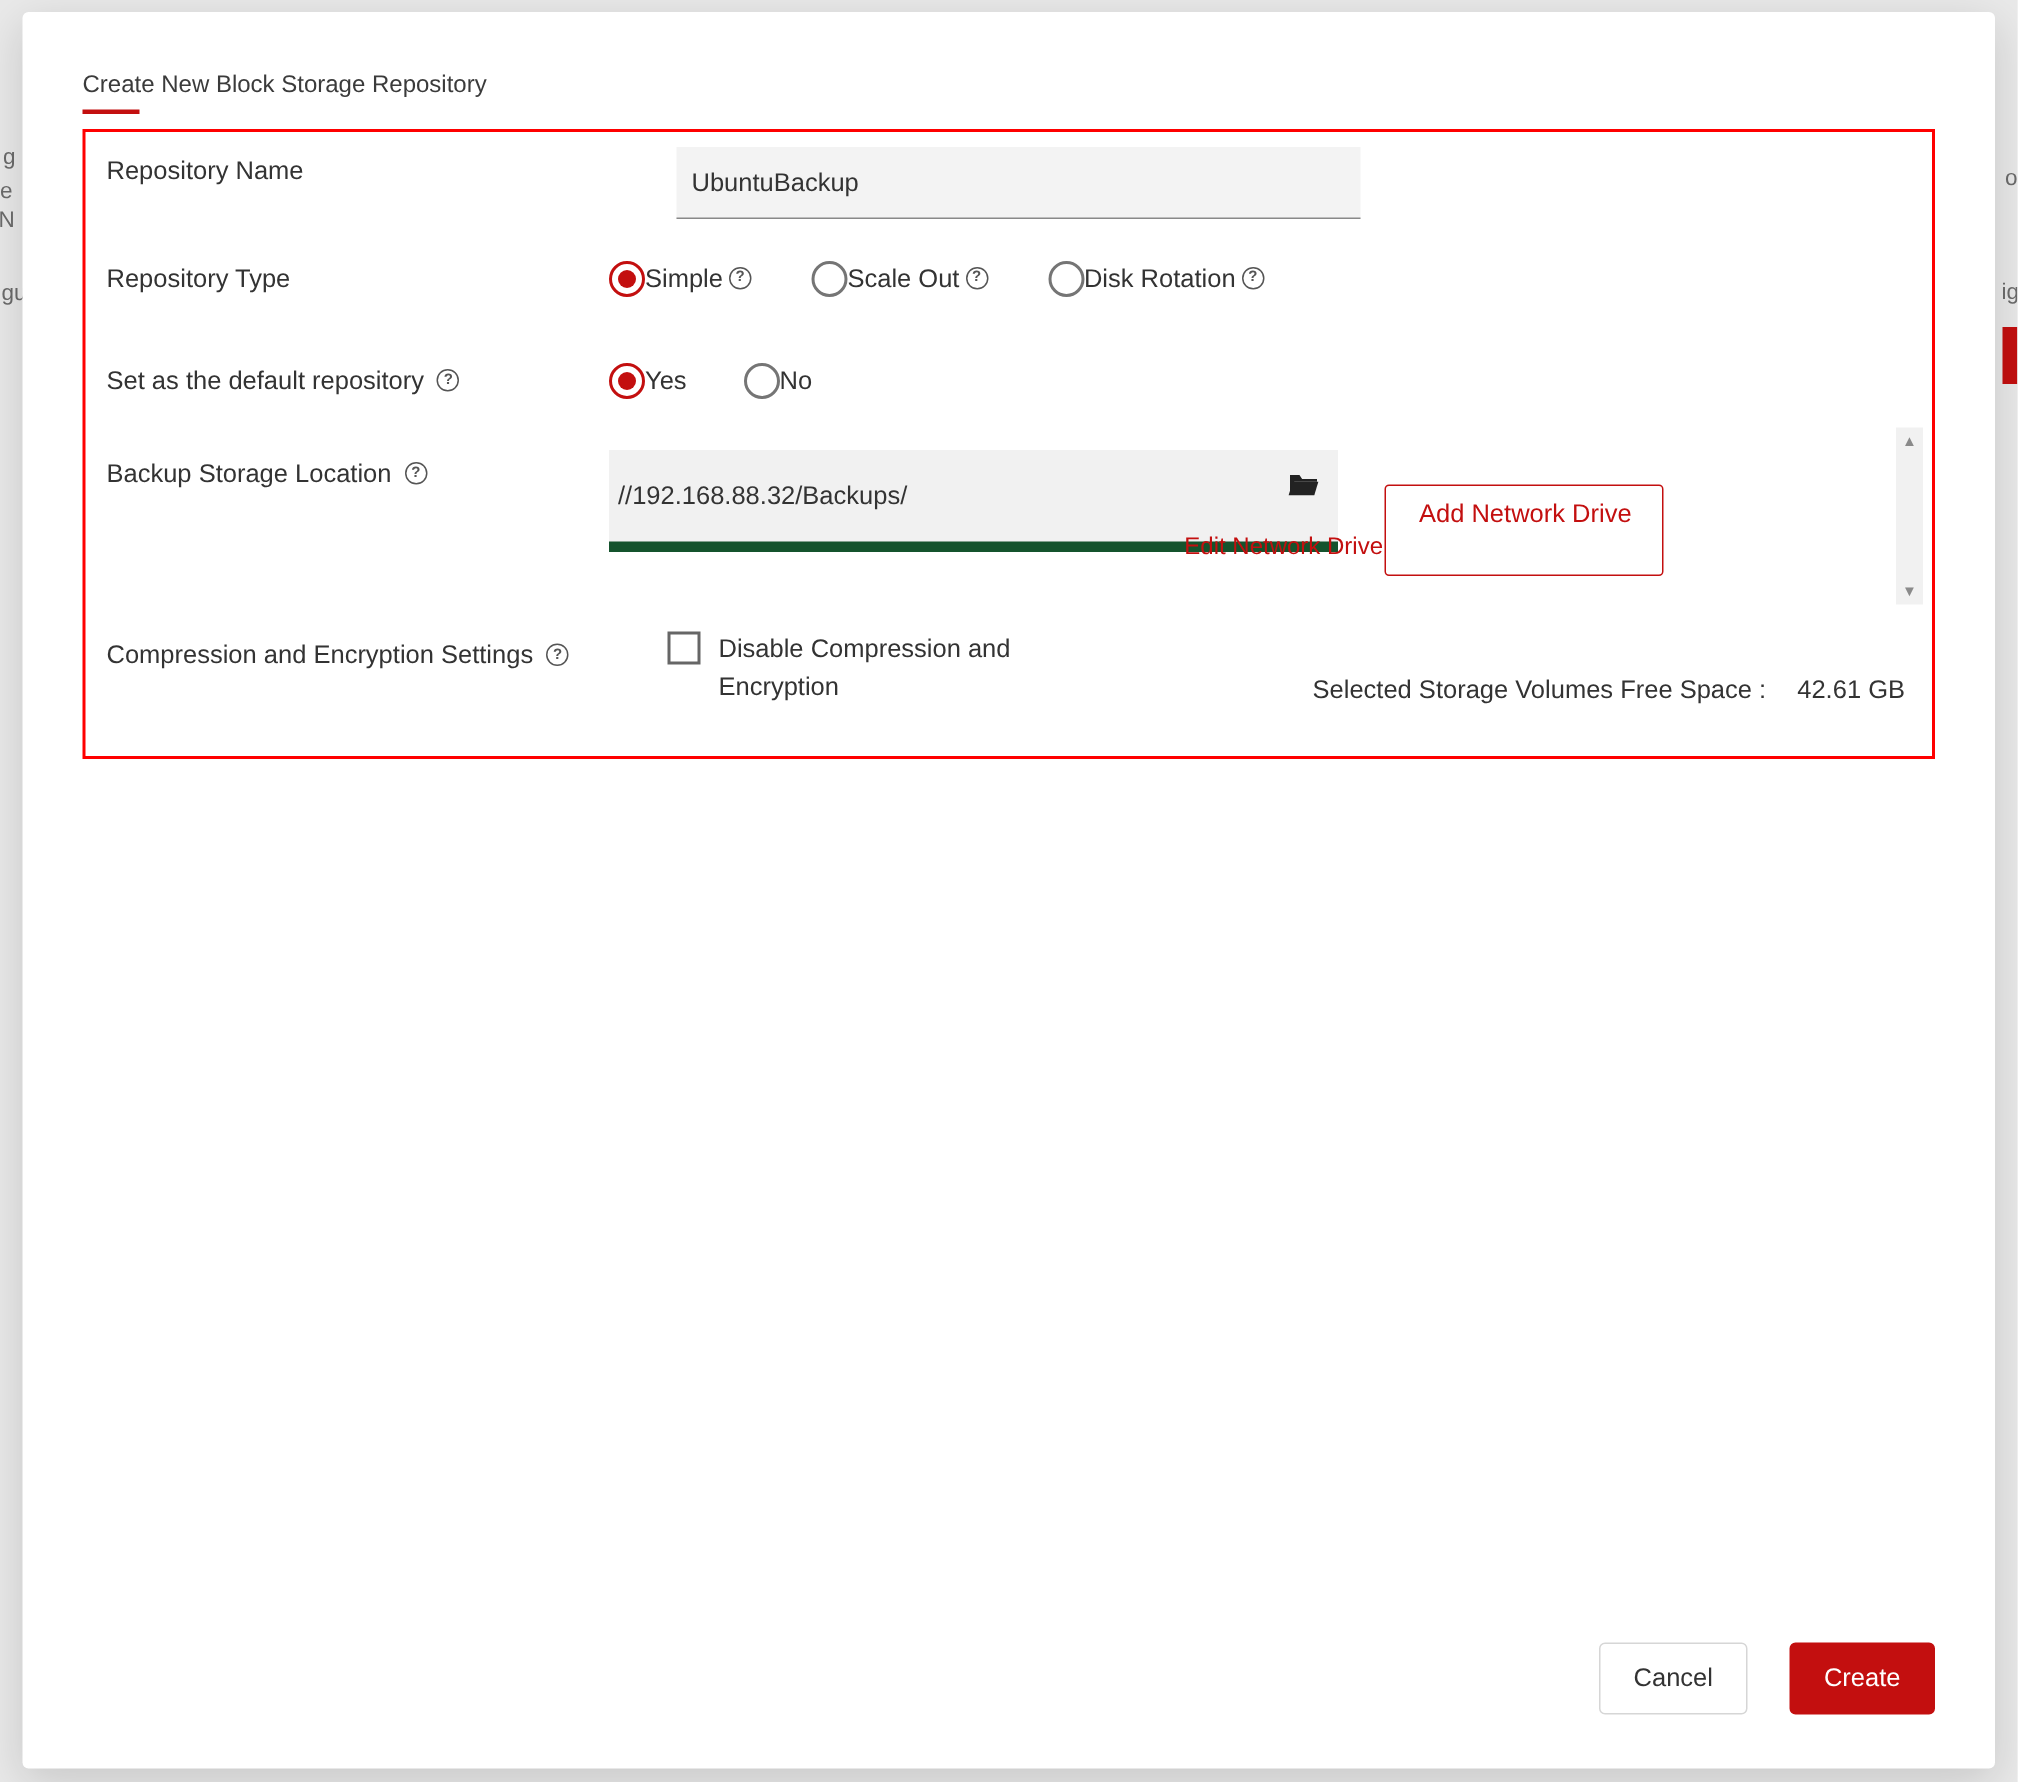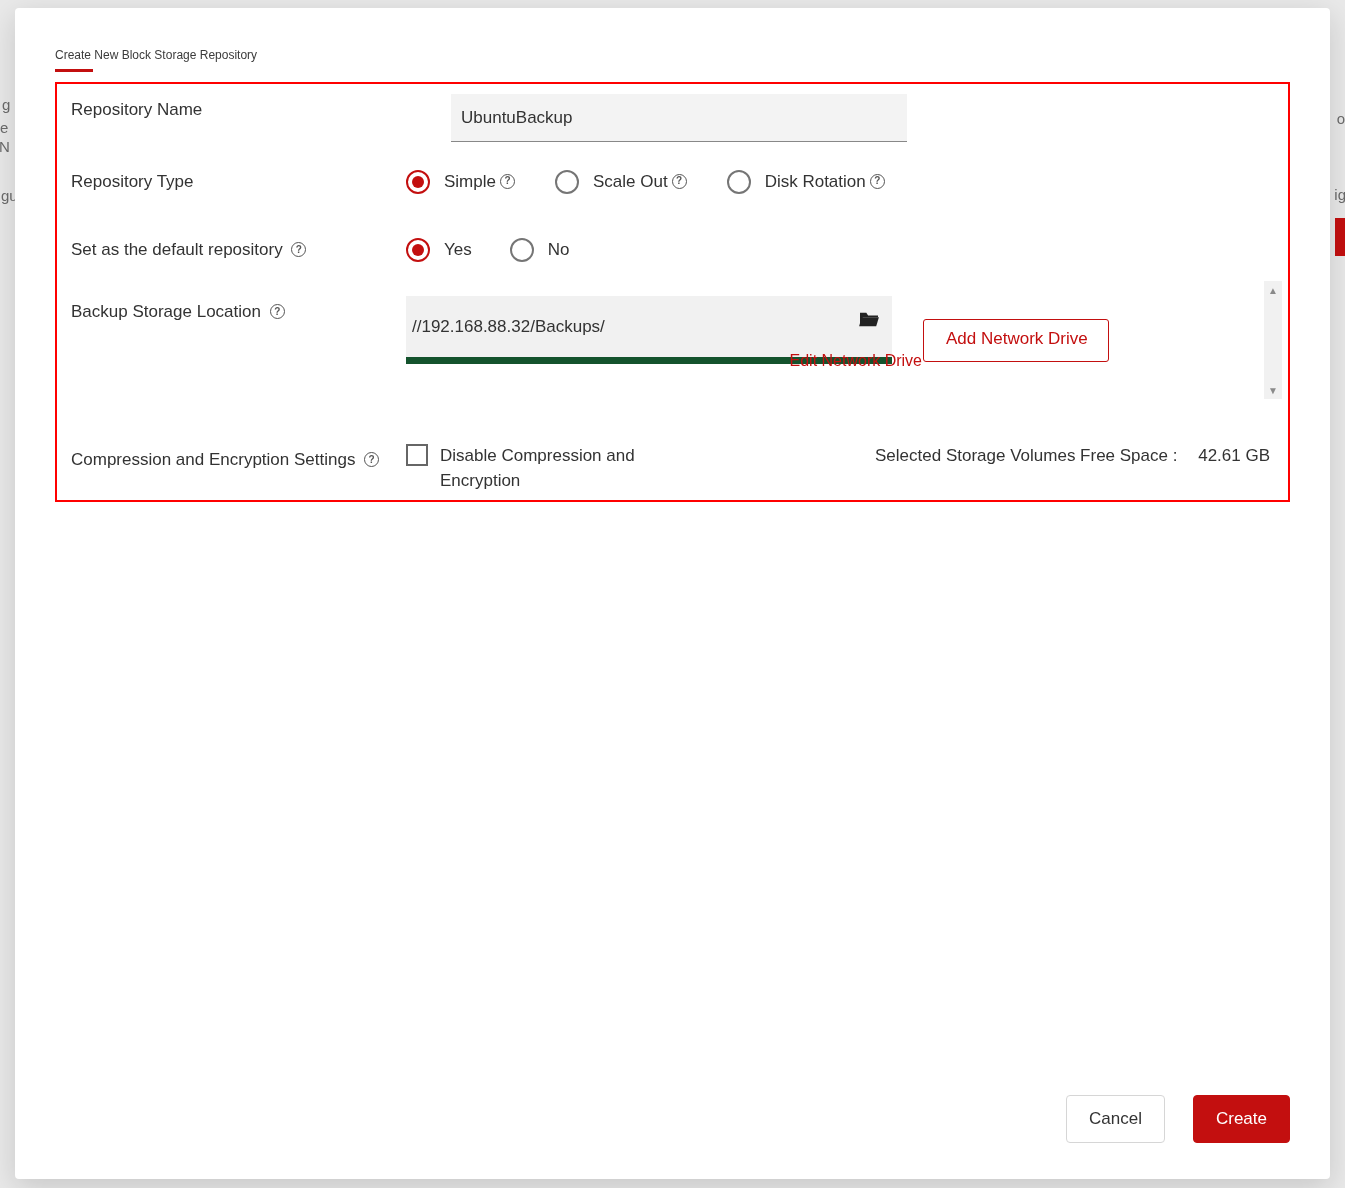--- a/index.html
+++ b/index.html
@@ -12,21 +12,21 @@
       left: 15px; top: 8px;
       width: 1315px; height: 1171px;
       background: #ffffff;
       border-radius: 4px;
       box-shadow: 0 8px 30px rgba(0,0,0,0.15);
       padding: 40px 40px 30px 40px;
       display: flex;
       flex-direction: column;
     }
     .modal-title {
-      font-size: 12px;
+      font-size: 16px;
       color: #3b3b3b;
       font-weight: 400;
       padding-bottom: 10px;
       position: relative;
       margin-bottom: 10px;
     }
     .modal-title::after {
       content: "";
       position: absolute;
       left: 0; bottom: 0;
@@ -77,21 +77,21 @@
       height: 48px;
       border: none;
       border-bottom: 1px solid #888;
       background: #f3f3f3;
       font-size: 17px;
       color: #333;
       padding: 0 10px;
       outline: none;
     }
     .radio-group { display: flex; gap: 40px; align-items: center; padding-top: 4px; }
-    .radio-item { display: inline-flex; align-items: center; gap: 14px; cursor: pointer; }
+    .radio-item { display: inline-flex; align-items: center; cursor: pointer; }
     .radio-outer {
       width: 24px; height: 24px;
       border: 2.5px solid #757575;
       border-radius: 50%;
       display: inline-flex;
       align-items: center;
       justify-content: center;
       flex-shrink: 0;
     }
     .radio-outer.selected { border-color: #c30f0f; }
@@ -127,21 +127,21 @@
       cursor: pointer;
       text-align: center;
     }
     .add-box {
       position: absolute;
       left: 866px;
       top: 235px;
       width: 186px;
       border: 1px solid #c30f0f;
       border-radius: 3px;
-      padding: 8px 14px 10px 22px;
+      padding: 8px 14px 28px 22px;
       font-size: 17px;
       color: #c30f0f;
       cursor: pointer;
       line-height: 1.35;
       background: #fff;
     }
     .scroll-track {
       position: absolute;
       right: 6px;
       top: 197px;
@@ -291,21 +291,21 @@
           </div>
         </div>
 
         <div class="add-box">Add Network Drive</div>
 
         <div class="scroll-track">
           <div class="scroll-arrow up">▲</div>
           <div class="scroll-arrow down">▼</div>
         </div>
 
-        <div class="row" style="top:360px;">
+        <div class="row" style="top:333px;gap:39px;">
           <div class="label">
             <span>Compression and Encryption Settings</span>
             <span class="help-icon">?</span>
           </div>
           <div class="chk-row">
             <span class="checkbox"></span>
             <span class="chk-label">Disable Compression and Encryption</span>
           </div>
         </div>
 

